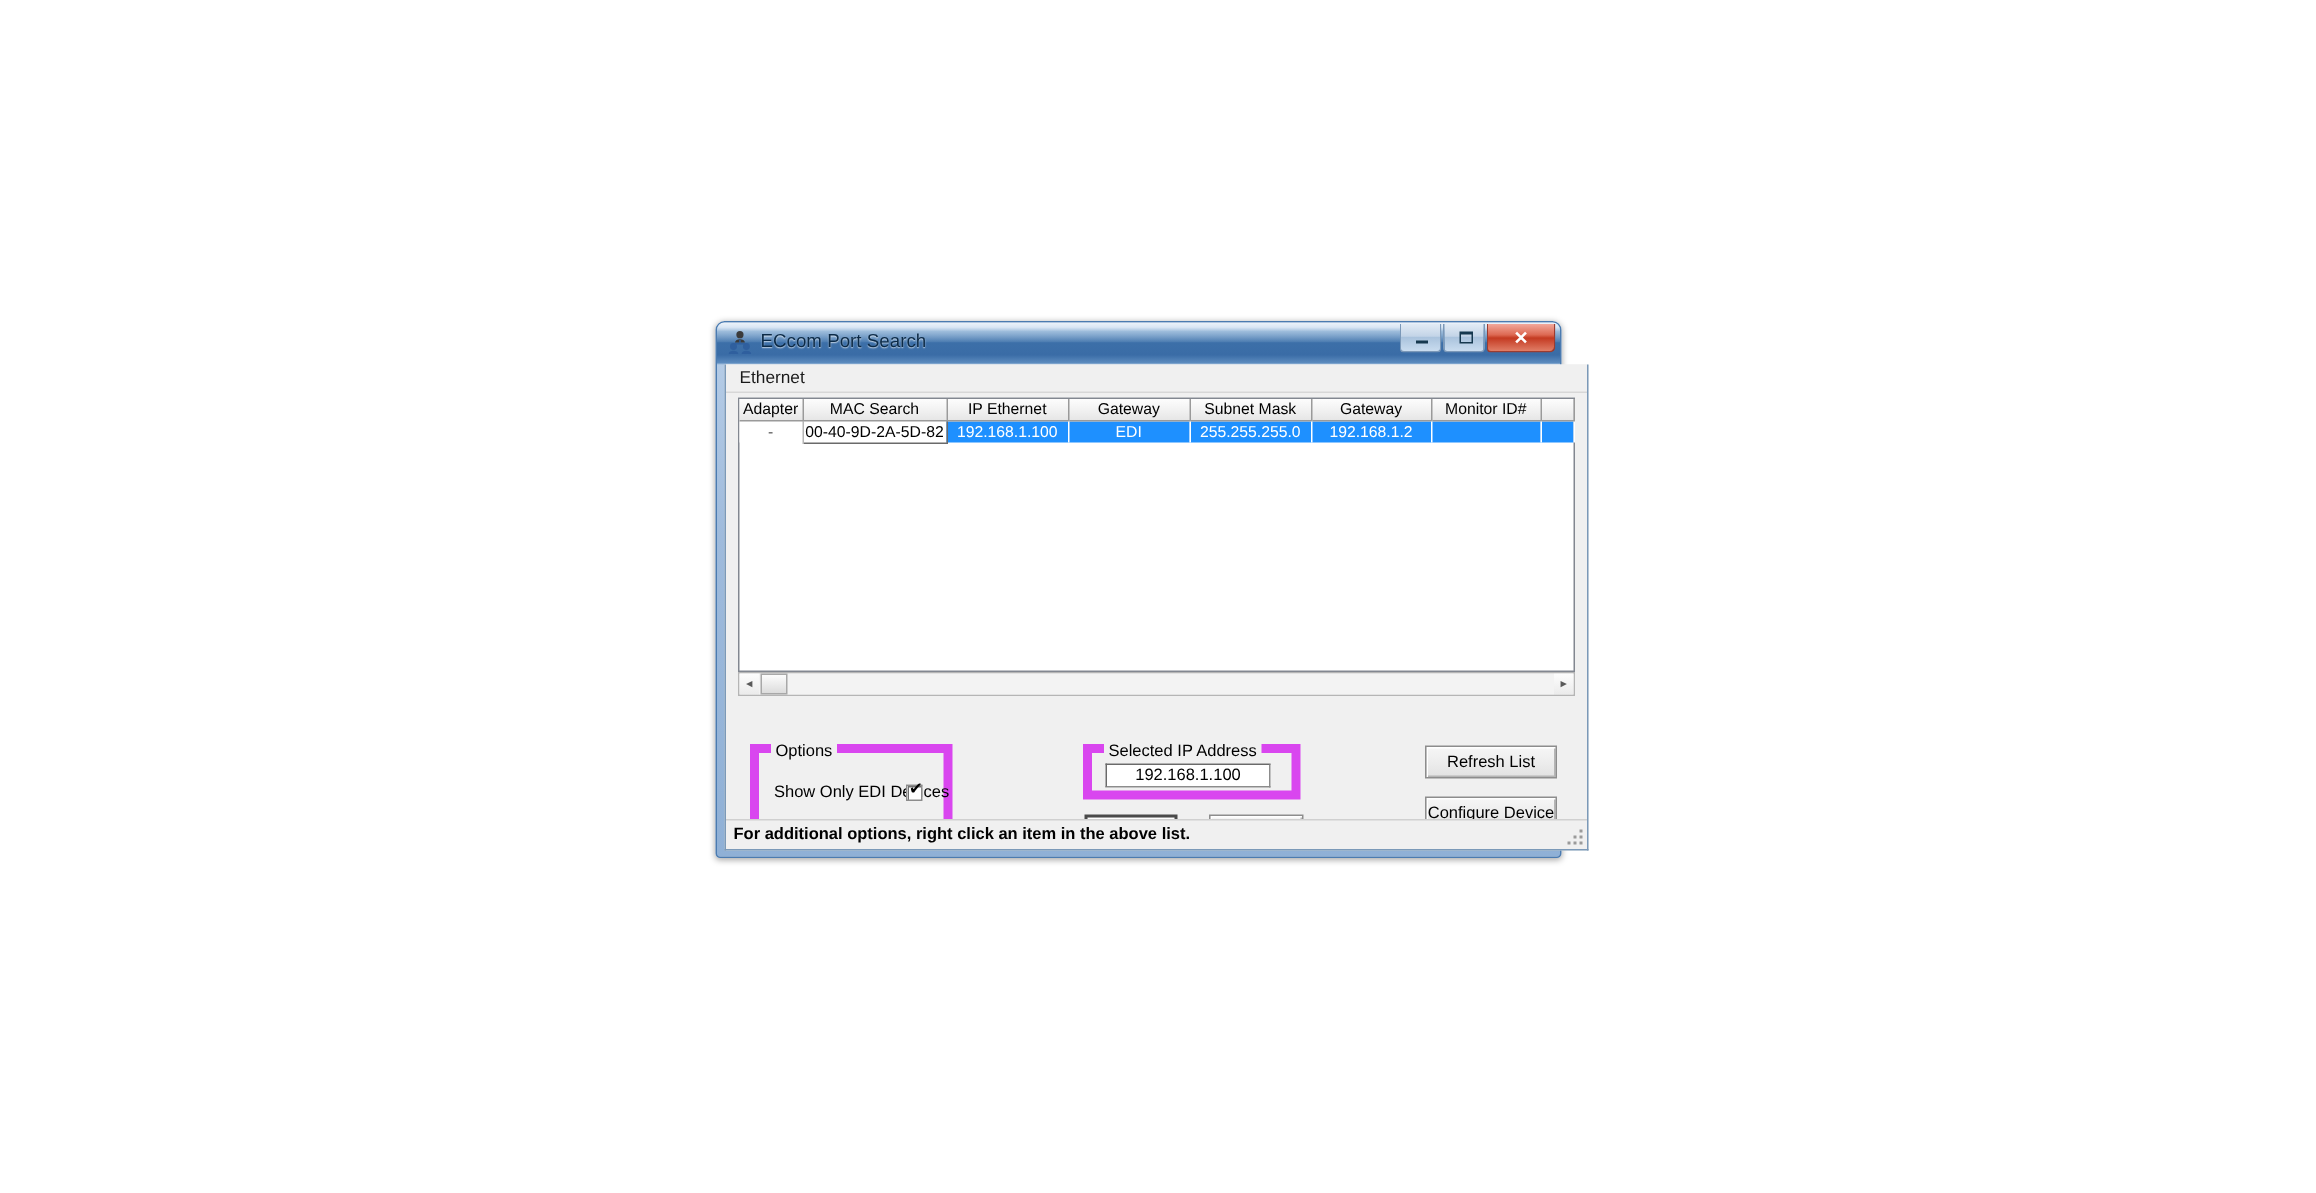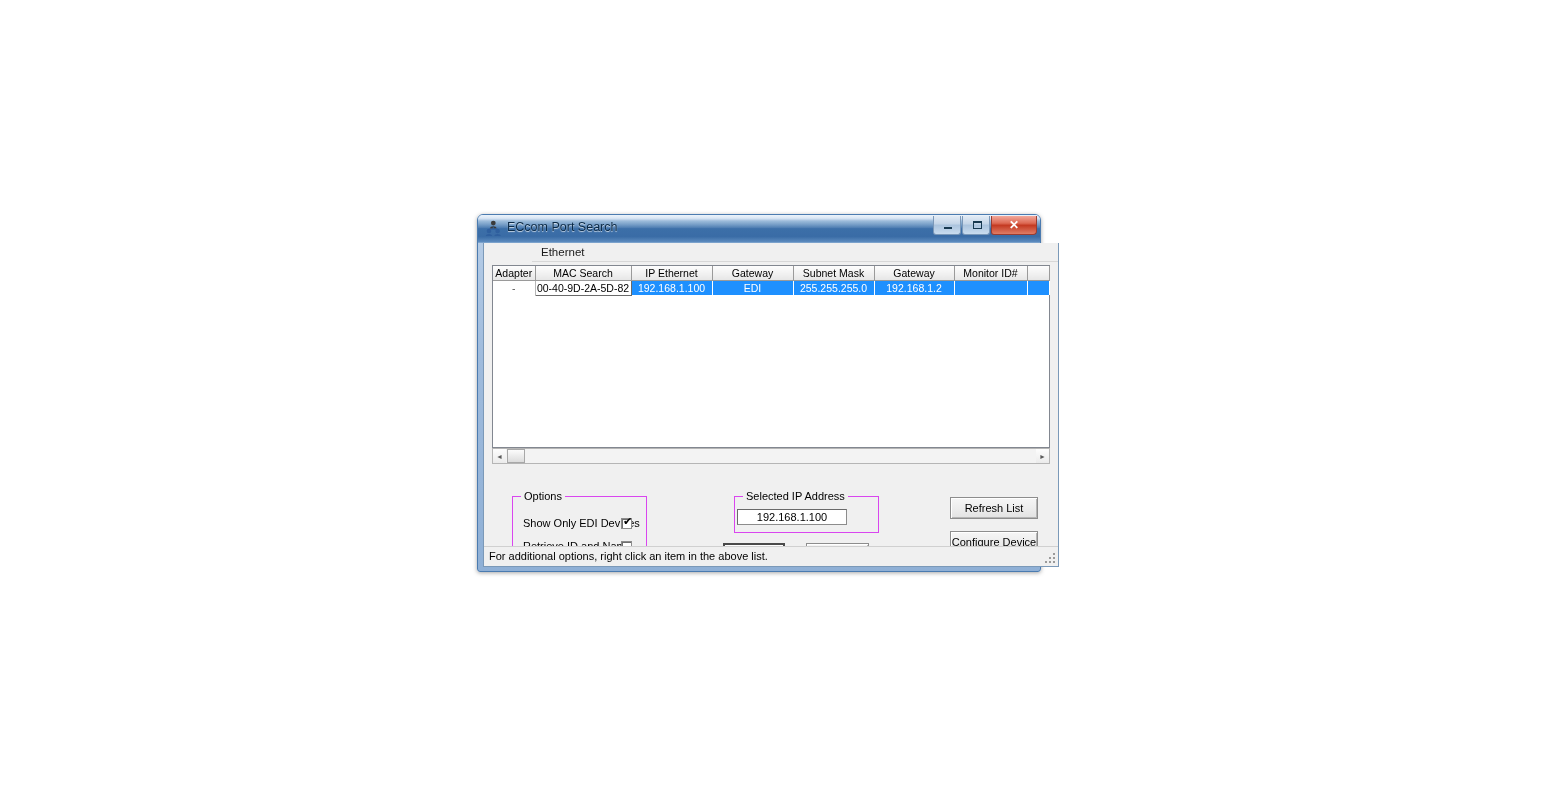--- a/index.html
+++ b/index.html
@@ -106,21 +106,20 @@
 
   
   #client {
     position: absolute;
     left: 5px; top: 28px;
     width: 576px; height: 324px;
     background: #f0f0f0;
     border: 1px solid #7b99b8;
     border-top: none;
     box-sizing: border-box;
-    padding-left: 48px;
   }
 
   
   #menubar {
     height: 18px;
     background: #f0f0f0;
     border-bottom: 1px solid #d7d7d7;
     display: flex;
     align-items: center;
     padding-left: 4px;
@@ -207,23 +206,22 @@
     width: 18px; height: 14px;
     background: linear-gradient(to bottom, #fcfcfc 0%, #ececec 50%, #dcdcdc 100%);
     border: 1px solid #a8a8a8;
     box-sizing: border-box;
     cursor: default;
   }
 
   
   .groupbox {
     position: absolute;
-    border: 1px solid #d946ef;
-    box-sizing: border-box;
-    margin-left: 12px;
+    border: 6px solid #d946ef;
+    box-sizing: border-box;
   }
   .groupbox > .gb-title {
     position: absolute;
     top: -7px; left: 8px;
     background: #f0f0f0;
     padding: 0 3px;
     font-size: 11px;
     color: #000;
     white-space: nowrap;
   }
@@ -291,20 +289,21 @@
   #btn-configure { left: 466px; top: 288px; width: 88px; height: 22px; }
 
   
   #statusbar {
     position: absolute;
     left: 0; bottom: 0;
     width: 100%; height: 20px;
     background: #f0f0f0;
     border-top: 1px solid #d0d0d0;
     box-sizing: border-box;
+    font-weight: bold;
   }
   #statusbar .status-text {
     position: absolute;
     left: 5px; top: 3px;
     font-size: 11px;
     color: #000;
     white-space: nowrap;
   }
   #grip {
     position: absolute;

